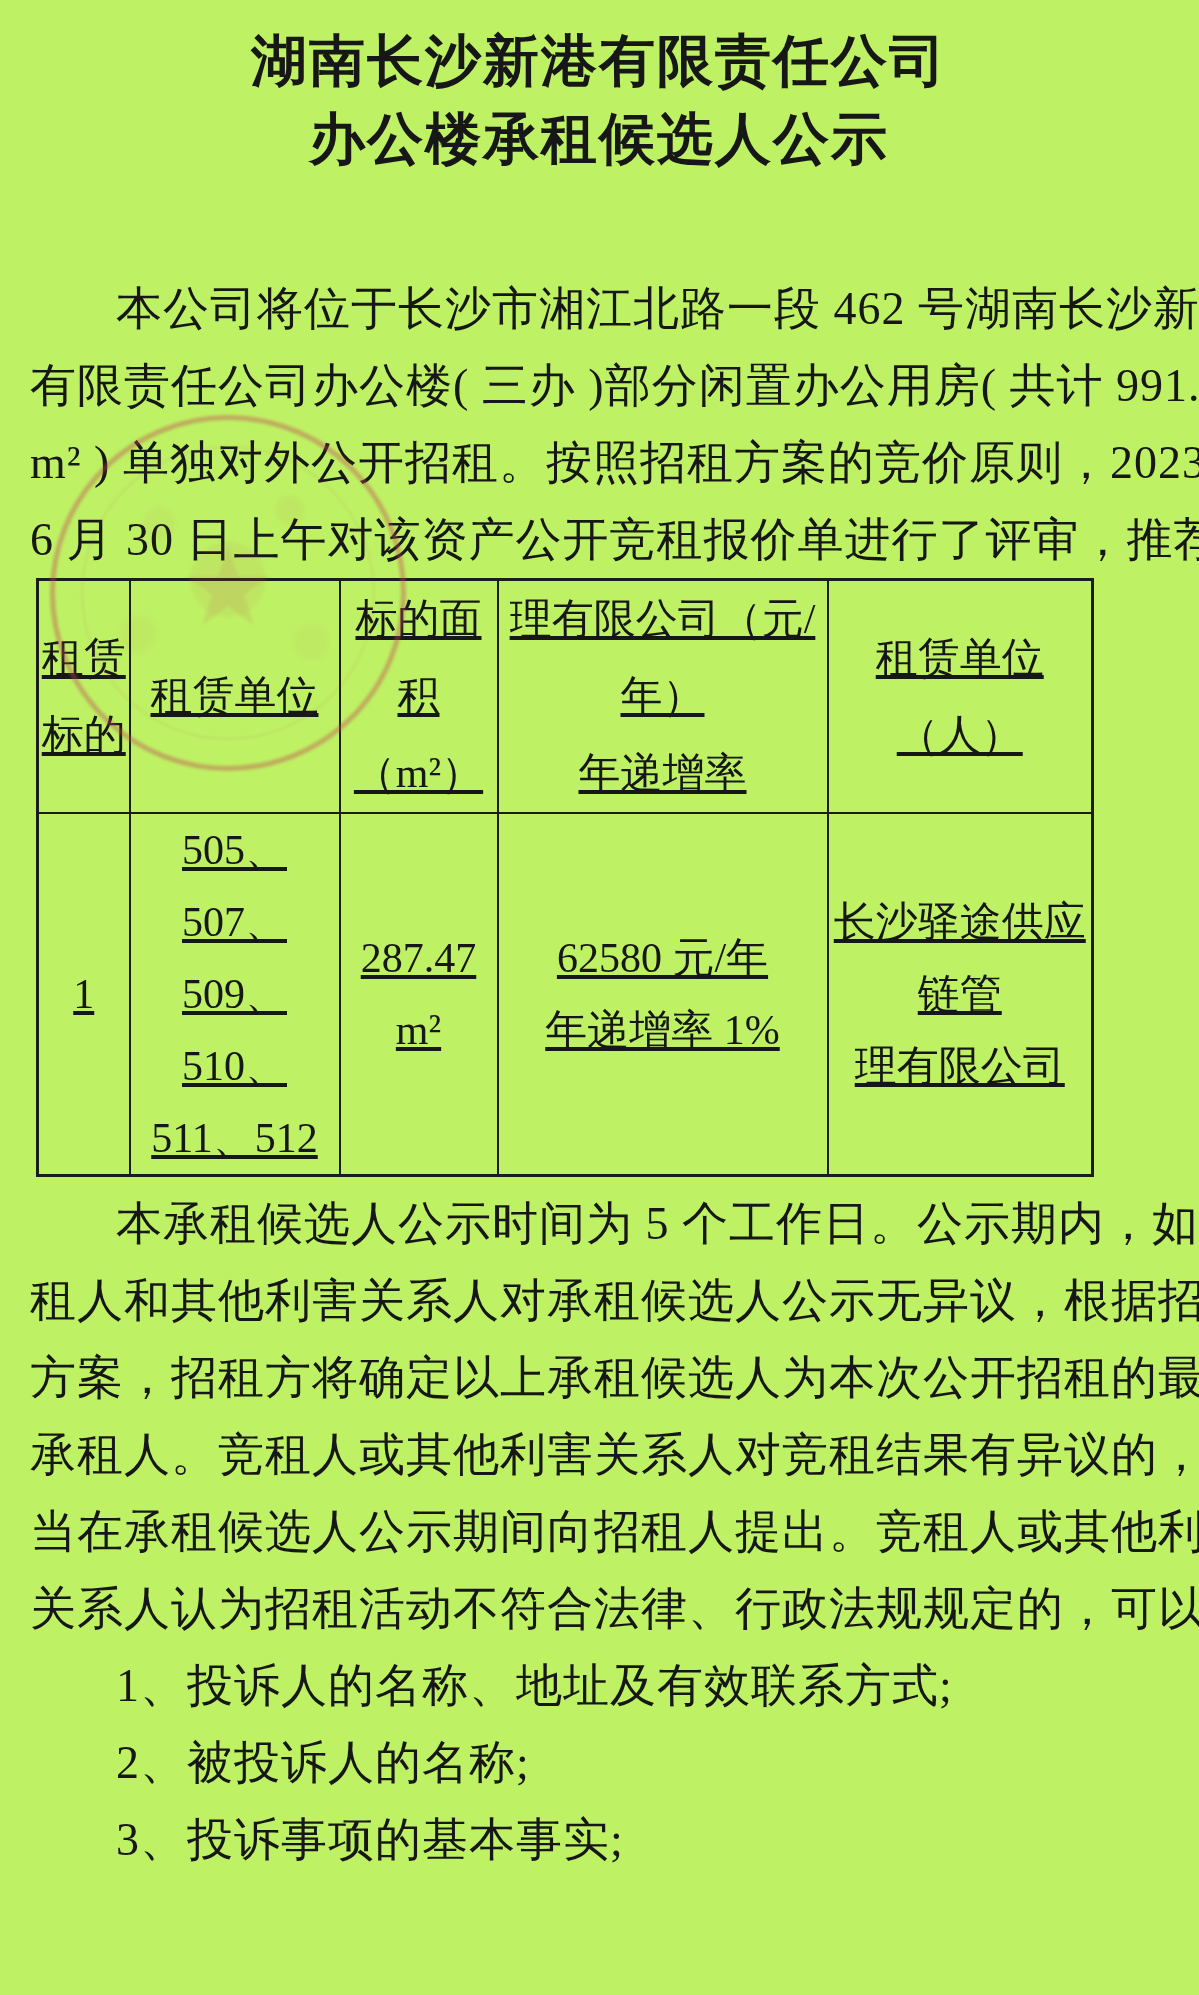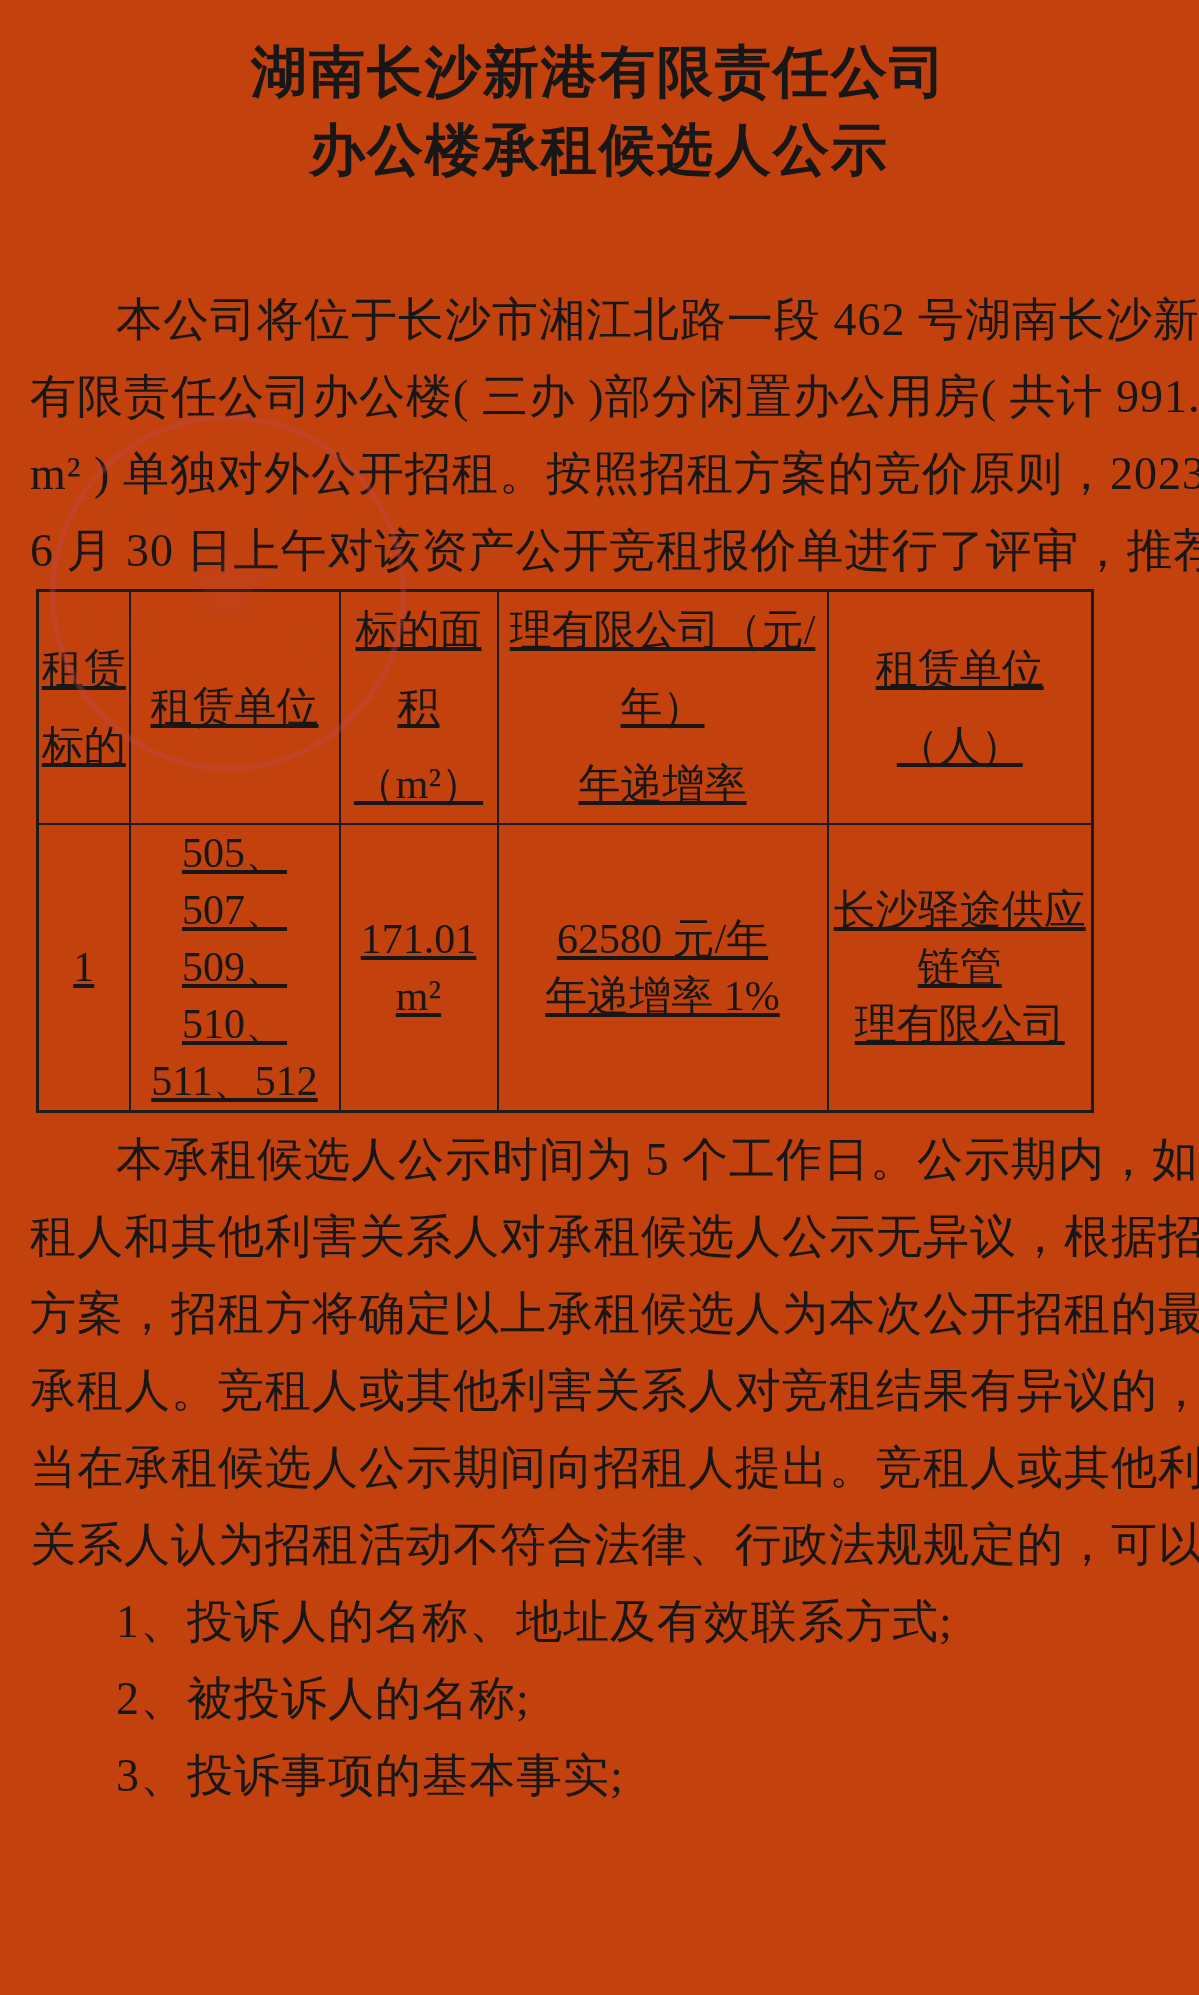--- a/index.html
+++ b/index.html
@@ -1,25 +1,25 @@
 <!DOCTYPE html>
 <html><head>
 <meta charset="utf-8">
 <style>
   html, body { margin: 0; padding: 0; }
   .page {
     position: relative;
     width: 1199px;
     height: 1995px;
-    background: #c2410c;
+    background: #bef264;
     overflow: hidden;
     font-family: "Liberation Serif", "DejaVu Serif", serif;
     color: #171717;
     box-sizing: border-box;
-    padding: 33px 31px 0 30px;
+    padding: 22px 31px 0 30px;
   }
 
   
   .title-line {
     font-size: 56px;
     line-height: 78px;
     font-weight: bold;
     text-align: center;
     letter-spacing: 2px;
   }
@@ -52,21 +52,21 @@
     border: 2px solid #1c1c1c;
   }
   table.rental { border-width: 3px; }
   table.rental td {
     text-align: center;
     vertical-align: middle;
     padding: 0;
     white-space: pre-line;
   }
   table.rental tr.hdr td { height: 157px; line-height: 77px; }
-  table.rental tr.data td { height: 125px; line-height: 57px; margin-top: 19px; }
+  table.rental tr.data td { height: 125px; line-height: 72px; margin-top: 19px; }
 
   
   .seal {
     --seal-color: #c24a55;
     position: absolute;
     left: 50px;
     top: 415px;
     width: 346px;
     height: 346px;
     border: 5px solid var(--seal-color);
@@ -132,21 +132,21 @@
       <td>标的面积
 （m²）</td>
       <td>理有限公司（元/年）
 年递增率</td>
       <td>租赁单位（人）</td>
     </tr>
     <tr class="data">
       <td>1</td>
       <td>505、507、509、
 510、511、512</td>
-      <td>171.01 m²</td>
+      <td>287.47 m²</td>
       <td>62580 元/年
 年递增率 1%</td>
       <td>长沙驿途供应链管
 理有限公司</td>
     </tr>
   </tbody>
     </table>
 
   <div class="body-para">
     <div class="line ind">本承租候选人公示时间为 5 个工作日。公示期内，如竞</div>

